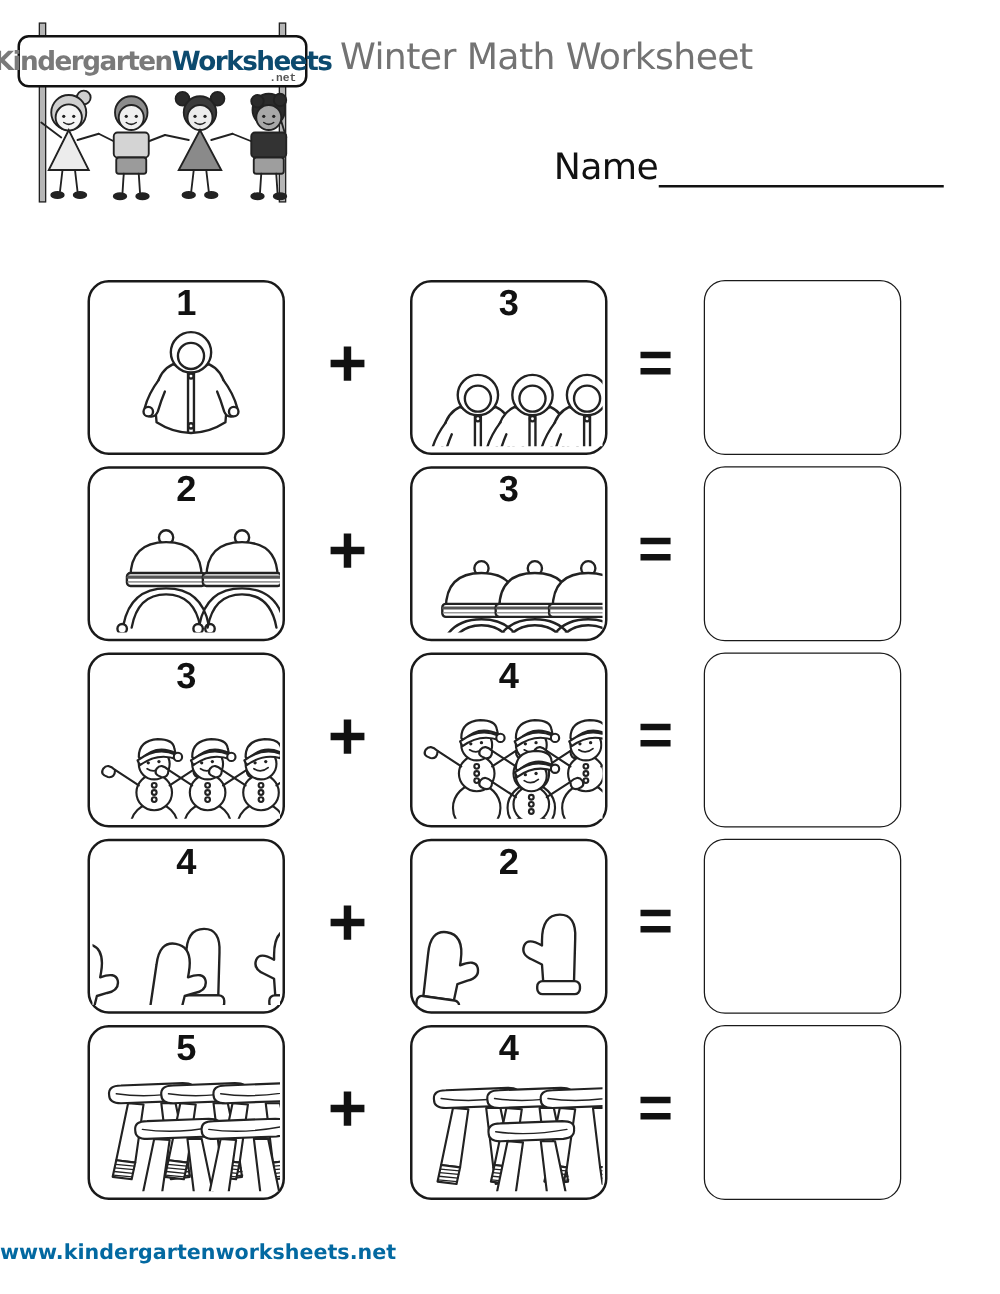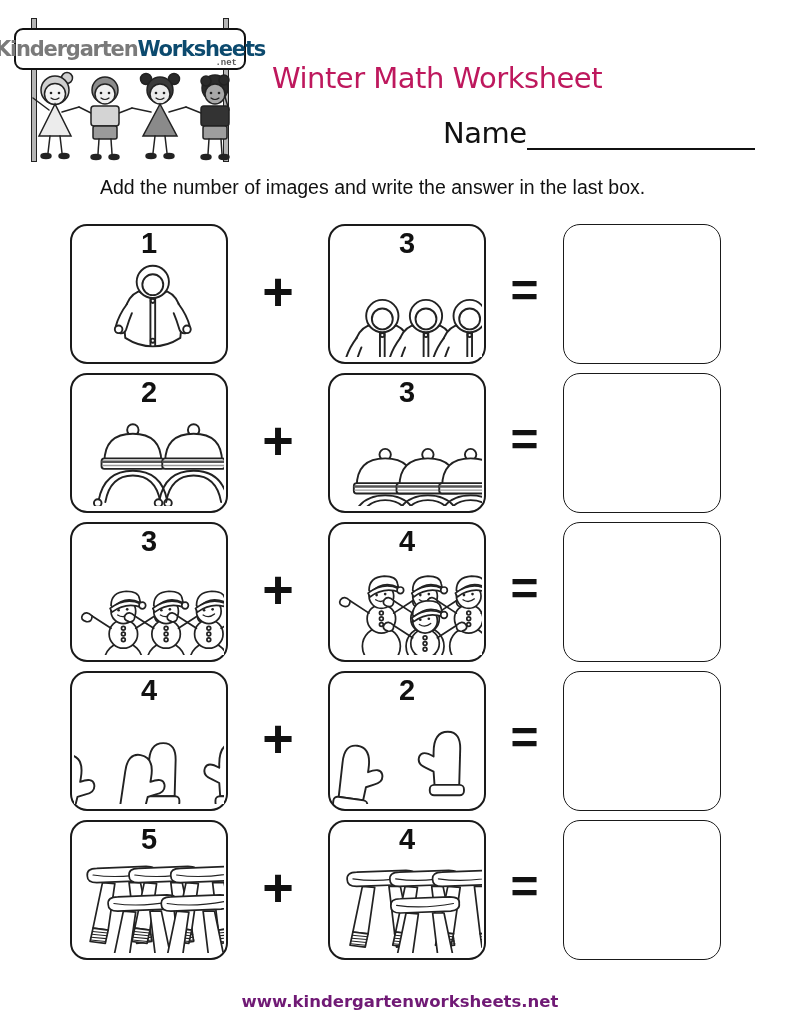--- a/index.html
+++ b/index.html
@@ -15,43 +15,43 @@
              border:2.5px solid #111;border-radius:9px;box-sizing:border-box;
              display:flex;align-items:center;justify-content:center;
              font-weight:bold;font-size:21px;letter-spacing:-1.2px;font-family:"DejaVu Sans",sans-serif;}
   .brand-gray{color:#7a7a7a;}
   .brand-black{color:#0c4a6e;}
   .brand-net{position:absolute;right:7px;bottom:0px;font-size:9px;letter-spacing:0;color:#555;font-family:Liberation Mono, monospace;}
   .kids{position:absolute;left:0;top:60px;}
 
   
   .title{position:absolute;left:272px;top:28px;font-family:"DejaVu Sans",sans-serif;
-         font-size:29px;letter-spacing:-0.5px;color:#be185d;margin-top:33px;}
+         font-size:29px;letter-spacing:-0.5px;color:#737373;}
   .name-row{position:absolute;left:443px;top:112px;display:flex;align-items:flex-end;}
   .name-label{font-size:29px;color:#111;font-family:"DejaVu Sans",sans-serif;letter-spacing:-0.5px;}
   .name-line{display:inline-block;width:228px;height:36px;border-bottom:2px solid #111;}
 
   .instruction{position:absolute;left:100px;top:176px;font-size:19.5px;color:#111;}
 
   
   .problems{position:absolute;left:70px;top:224px;width:660px;}
   .problem-row{display:flex;align-items:center;margin-bottom:9px;height:140px;}
   .img-box{width:158px;height:140px;border:2.2px solid #1a1a1a;border-radius:17px;
            box-sizing:border-box;background:#fff;display:flex;flex-direction:column;align-items:center;}
   .count{height:32px;line-height:34px;font-size:29px;font-weight:bold;color:#111;}
   svg.items{display:block;width:150px;height:99px;}
   .op{font-weight:bold;color:#111;text-align:center;font-family:"Liberation Sans",sans-serif;}
   .op.plus{width:100px;font-size:54px;margin-top:-6px;}
   .op.equals{width:77px;font-size:48px;margin-top:-8px;}
   .answer-box{width:158px;height:140px;border:1.6px solid #1a1a1a;border-radius:17px;
               box-sizing:border-box;background:#fff;}
 
   
-  .footer{position:absolute;left:0;top:992px;width:100%;text-align:center;
-          font-family:"DejaVu Sans",sans-serif;font-weight:bold;font-size:16.5px;color:#701a75;}
+  .footer{position:absolute;left:0;top:992px;width:100%;
+          font-family:"DejaVu Sans",sans-serif;font-weight:bold;font-size:16.5px;color:#0369a1;}
 
   .sym-defs{position:absolute;width:0;height:0;overflow:hidden;}
 </style>
 </head>
 <body>
 
 <svg class="sym-defs" aria-hidden="true">
   <defs>
     <g id="sym-jacket" fill="#fff" stroke="#222" stroke-width="2" stroke-linecap="round" stroke-linejoin="round">
       <path d="M35,31 Q24,36 21,50 Q19,62 21,80 Q35,89 50,89 Q65,89 79,80 Q81,62 79,50 Q76,36 65,31 Q58,35 50,35 Q42,35 35,31 Z"></path>
@@ -195,21 +195,20 @@
         </g>
       </g>
     </svg>
   </div>
 
   <div class="title">Winter Math Worksheet</div>
   <div class="name-row">
     <span class="name-label">Name</span>
     <span class="name-line"></span>
   </div>
-  <div class="instruction">Add the number of images and write the answer in the last box.</div>
 
   <div class="problems">
     <div class="problem-row">
       <div class="img-box">
         <div class="count">1</div>
         <svg class="items" viewBox="0 0 158 104">
             <use href="#sym-jacket" xlink:href="#sym-jacket" width="94" height="94" transform="translate(33,4)"></use>
           </svg>
       </div>
       <div class="op plus">+</div>

